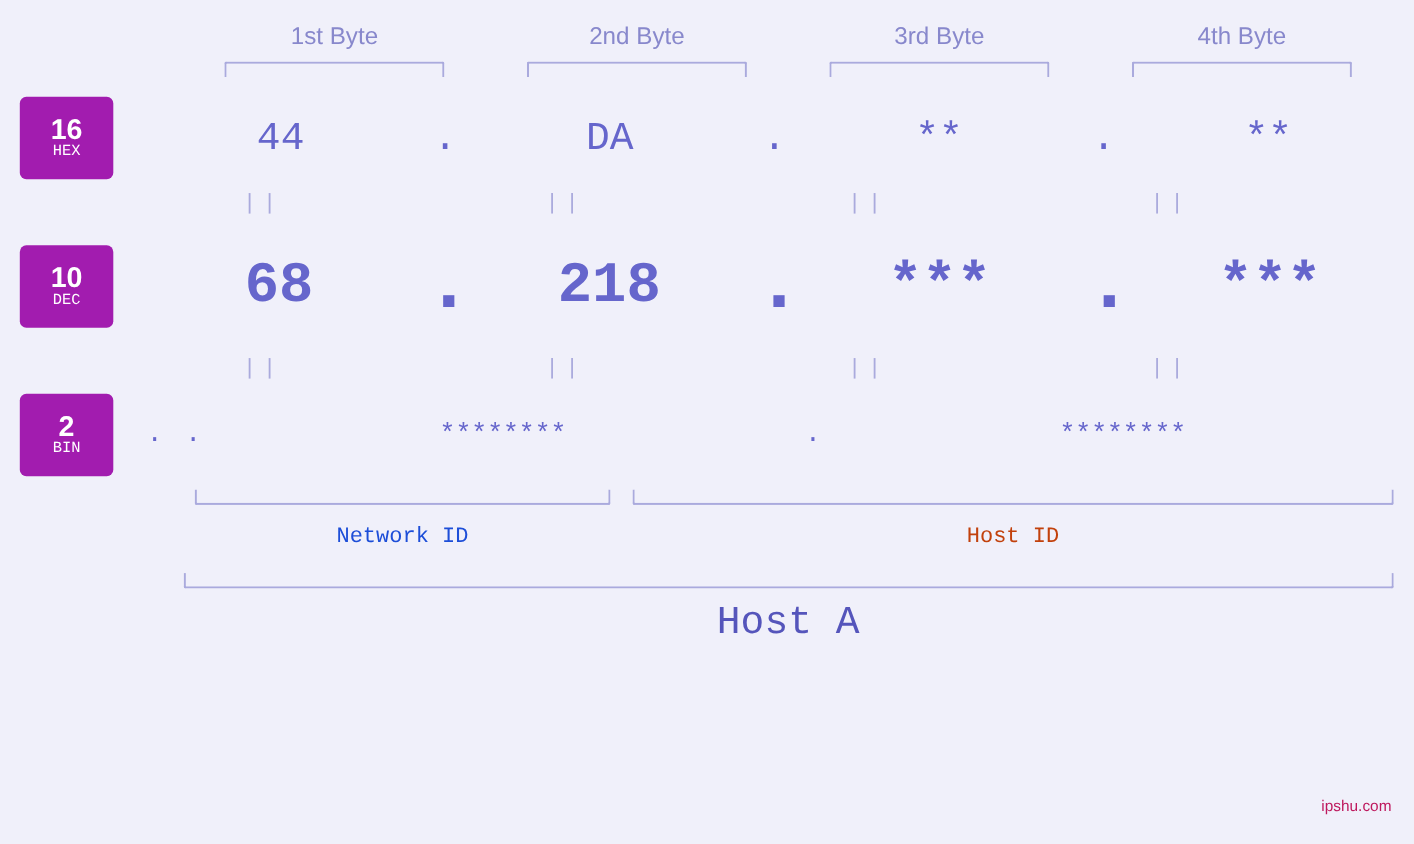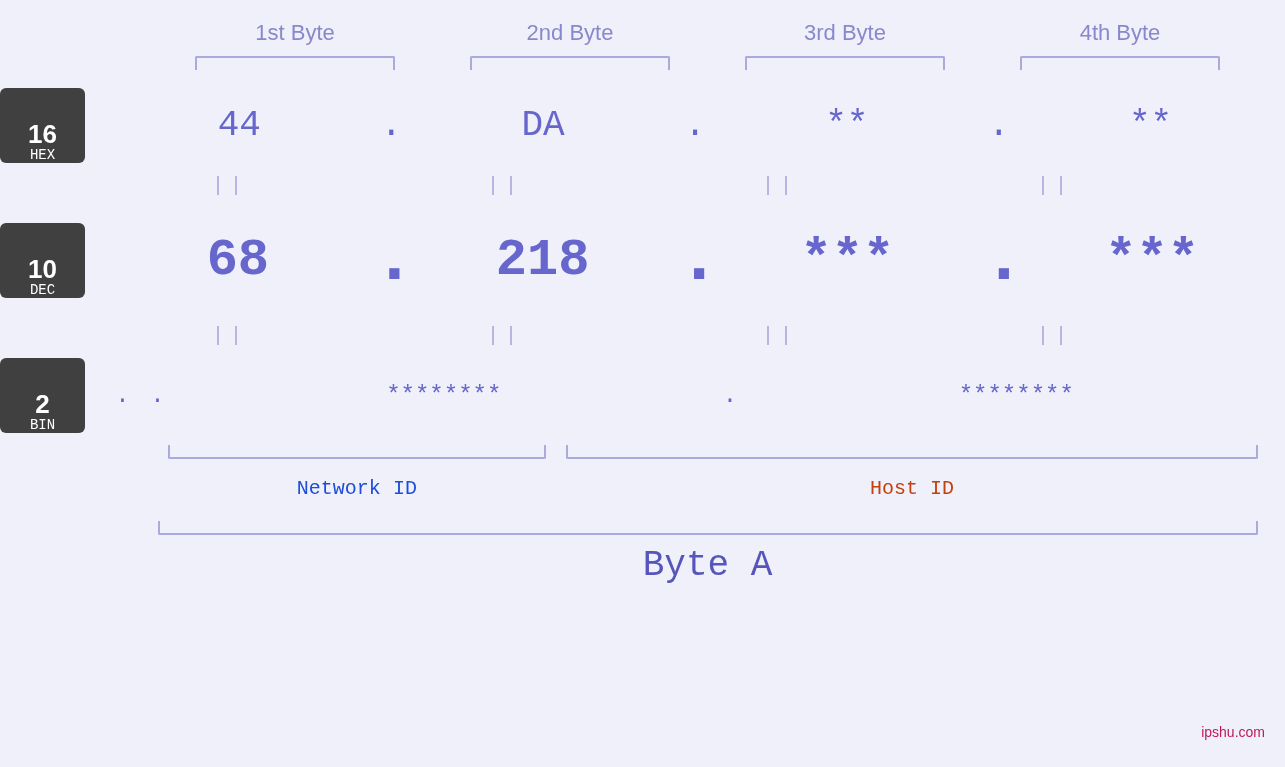--- a/index.html
+++ b/index.html
@@ -15,20 +15,21 @@
 
     .container {
       width: 1285px;
       height: 752px;
       position: relative;
       display: flex;
       flex-direction: column;
       align-items: center;
       justify-content: flex-start;
       padding-top: 20px;
+      padding-left: 18px;
     }
 
     
     .byte-headers {
       display: flex;
       width: 1100px;
       margin-left: 130px;
       justify-content: space-around;
       margin-bottom: 10px;
     }
@@ -64,26 +65,26 @@
       display: flex;
       align-items: center;
       width: 100%;
       margin-bottom: 0;
       height: 90px;
     }
 
     .badge {
       width: 85px;
       height: 75px;
-      background: #404040;
+      background: #a21caf;
       color: white;
       display: flex;
       flex-direction: column;
       align-items: center;
-      justify-content: flex-end;
+      justify-content: center;
       border-radius: 6px;
       flex-shrink: 0;
       margin-right: 20px;
     }
 
     .badge-num {
       font-size: 26px;
       font-weight: bold;
       font-family: Arial, sans-serif;
       line-height: 1;
@@ -338,18 +339,18 @@
   <div class="id-labels-row">
     <div class="network-id-label">Network ID</div>
     <div class="host-id-label">Host ID</div>
   </div>
 
   <div class="full-bracket-row">
     <div class="full-bracket"></div>
   </div>
 
   <div class="class-row">
-    <span class="class-label">Byte A</span>
+    <span class="class-label">Host A</span>
   </div>
 
   <div class="watermark">ipshu.com</div>
 
 </div>
 
 </body></html>

